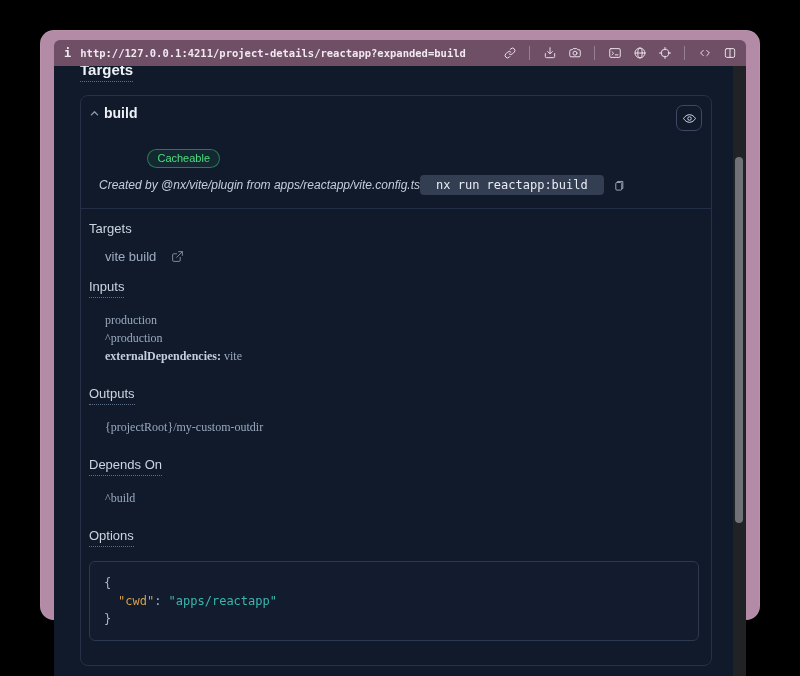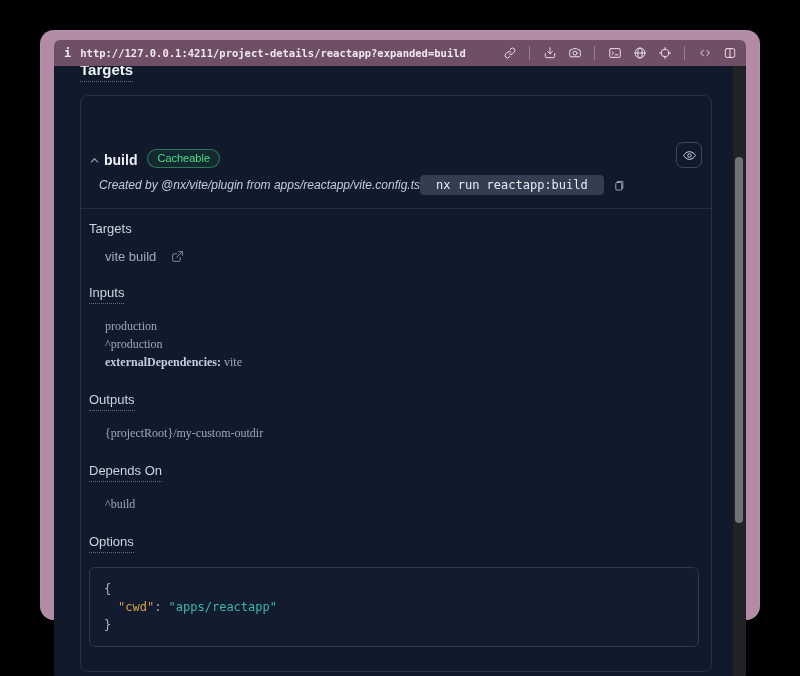--- a/index.html
+++ b/index.html
@@ -42,21 +42,21 @@
   .scroll-thumb { position:absolute; left:2px; width:8px; top:91px; height:366px; background:#717277; border-radius:4px; }
 
   
   .targets-heading { margin-top:-5px; font-size:15px; font-weight:700; color:#eef2f8; }
   .dotted { display:inline-block; border-bottom:1.6px dotted #5d6e88; padding-bottom:3px; }
 
   
   .card { border:1px solid #263148; border-radius:8px; background:#101a2b; }
   .build-card { margin-top:13px; }
 
-  .card-header-row { display:flex; align-items:flex-end; padding:9px 9px 0 5px; cursor:pointer; }
+  .card-header-row { display:flex; align-items:flex-start; padding:9px 9px 0 5px; cursor:pointer; }
   .chev { width:16px; height:16px; display:flex; align-items:center; justify-content:center; margin-right:2px; }
   .chev svg { width:11px; height:11px; stroke:#8b99af; stroke-width:2; fill:none; stroke-linecap:round; stroke-linejoin:round; }
   .target-name { font-size:14px; font-weight:700; color:#eef2f8; }
   .badge {
     margin-left:10px; font-size:11px; color:#4ade80;
     border:1px solid rgba(74,222,128,.45); background:rgba(74,222,128,.07);
     border-radius:9999px; padding:2px 9px 3px;margin-top:44px;
   }
   .eye-btn {
     margin-left:auto; width:26px; height:26px; border:1px solid #3c4964; border-radius:7px;
@@ -76,21 +76,21 @@
   }
   .copy-btn { width:16px; height:18px; display:flex; align-items:center; justify-content:center; cursor:pointer; }
   .copy-btn svg { width:13px; height:15px; stroke:#aab6c8; stroke-width:1.6; fill:none; stroke-linejoin:round; }
 
   .card-body { padding:12px 10px 24px 8px; }
   .section-label { font-size:13px; font-weight:500; color:#cbd5e1; }
   .sec-value { margin:13px 0 21px 16px; }
   .mono { font-family:Liberation Serif, serif; font-size:12px; color:#9aa9bf; }
   .mono-line { line-height:18px; }
   .mono-bold { font-weight:bold; color:#c3cedf; }
-  .cmd-row { display:flex; align-items:center; gap:14px; margin:13px 0 21px 16px; font-size:13px; color:#9fadc2; }
+  .cmd-row { display:flex; align-items:center; gap:14px; margin:13px 0 15px 16px; font-size:13px; color:#9fadc2; }
   .ext-link { width:15px; height:15px; display:flex; align-items:center; justify-content:center; cursor:pointer; }
   .ext-link svg { width:13px; height:13px; stroke:#8b99af; stroke-width:1.6; fill:none; stroke-linecap:round; stroke-linejoin:round; }
 
   .code-block {
     margin:14px 2px 0 0; border:1px solid #2c394f; border-radius:6px;
     padding:12px 14px; background:#121c2e;
   }
   .code-line { font-family:"DejaVu Sans Mono", monospace; font-size:12px; line-height:18px; color:#aab7ca; }
   .code-indent { padding-left:14px; }
   .json-key { color:#d7a04a; }

